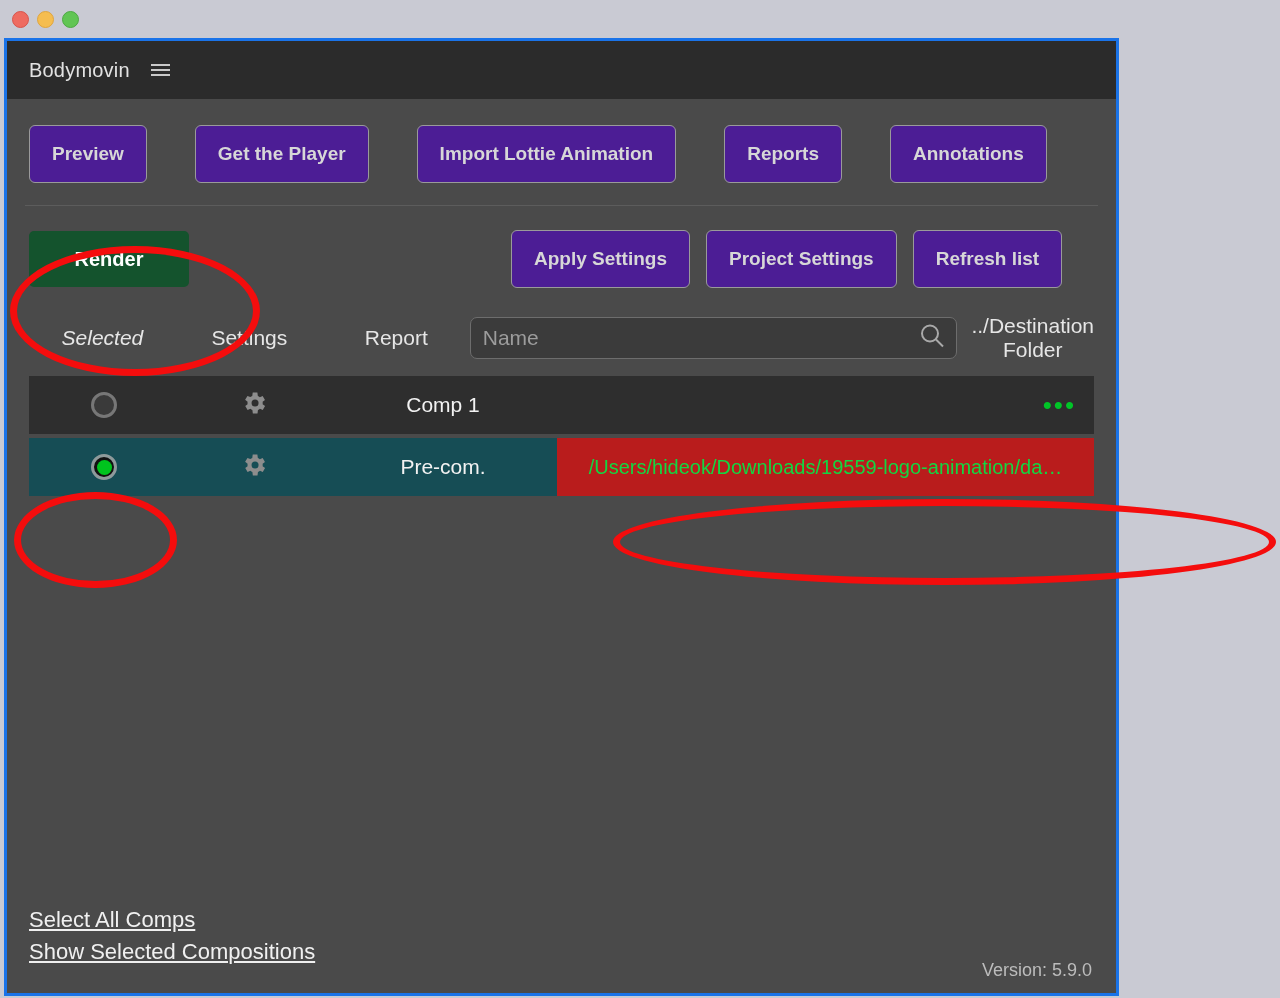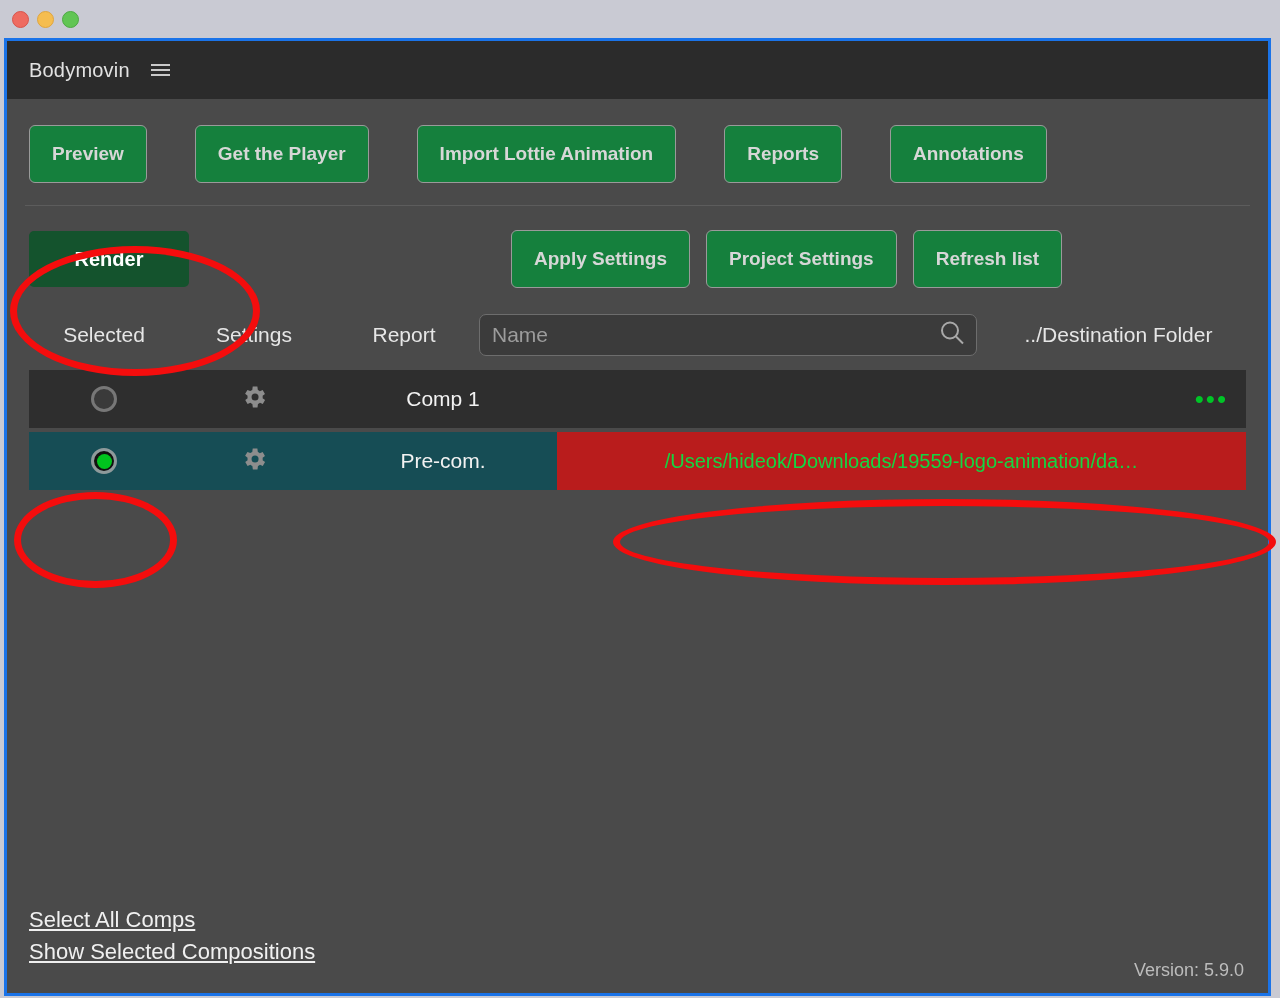--- a/index.html
+++ b/index.html
@@ -19,21 +19,21 @@
   }
   .traffic { position: absolute; top: 11px; left: 12px; display: flex; gap: 8px; }
   .dot { width: 17px; height: 17px; border-radius: 50%; display: block; }
   .dot.red { background: #ee6b60; border: 1px solid #d8544b; }
   .dot.yellow { background: #f5bd4f; border: 1px solid #dfa53f; }
   .dot.green { background: #61c554; border: 1px solid #4da943; }
 
   
   .panel {
     position: absolute; top: 38px; left: 4px;
-    width: 1267px; height: 958px;
+    width: 1115px; height: 958px;
     border: 3px solid #1a73e8;
     background: #4a4a4a;
     overflow: hidden;
   }
 
   
   .app-header {
     height: 58px; background: #2b2b2b;
     display: flex; align-items: center; padding-left: 22px; gap: 18px;
   }
@@ -41,21 +41,21 @@
   .hamburger { display: flex; flex-direction: column; gap: 3px; cursor: pointer; padding: 3px; }
   .hamburger i { display: block; width: 19px; height: 2px; background: #c9c9c9; }
 
   
   .toolbar {
     display: flex; align-items: center; gap: 0;
     padding: 26px 22px 22px 22px;
   }
   .btn {
     border: 1px solid #9a9a9a; border-radius: 6px;
-    background: #15803d; color: #d7d7d7;
+    background: #4c1d95; color: #d7d7d7;
     font-family: "Liberation Sans", sans-serif;
     font-size: 19px; font-weight: bold;
     height: 58px; padding: 0 22px;
     display: flex; align-items: center; justify-content: center;
     cursor: pointer; white-space: nowrap;
   }
   .toolbar .btn + .btn { margin-left: 48px; }
 
   .divider { height: 1px; background: #5c5c5c; margin: 0 18px; }
 
@@ -72,21 +72,21 @@
     cursor: pointer;
   }
   .render-spacer { flex: 0 0 322px; }
   .render-row .btn + .btn { margin-left: 16px; }
 
   
   .col-head {
     display: flex; align-items: center;
     padding: 4px 22px 14px 22px; color: #e6e6e6; font-size: 21px;
   }
-  .ch-selected { width: 150px; text-align: center; }
+  .ch-selected { width: 150px; text-align: center; font-style: italic; }
   .ch-settings { width: 150px; text-align: center; }
   .ch-report   { width: 150px; text-align: center; }
   .search-wrap {
     position: relative; width: 498px; height: 42px; 
   }
   .search-input {
     width: 100%; height: 100%;
     background: #3b3b3b; border: 1px solid #6d6d6d; border-radius: 7px;
     color: #d0d0d0; font-size: 21px;
     font-family: "Liberation Sans", sans-serif;

